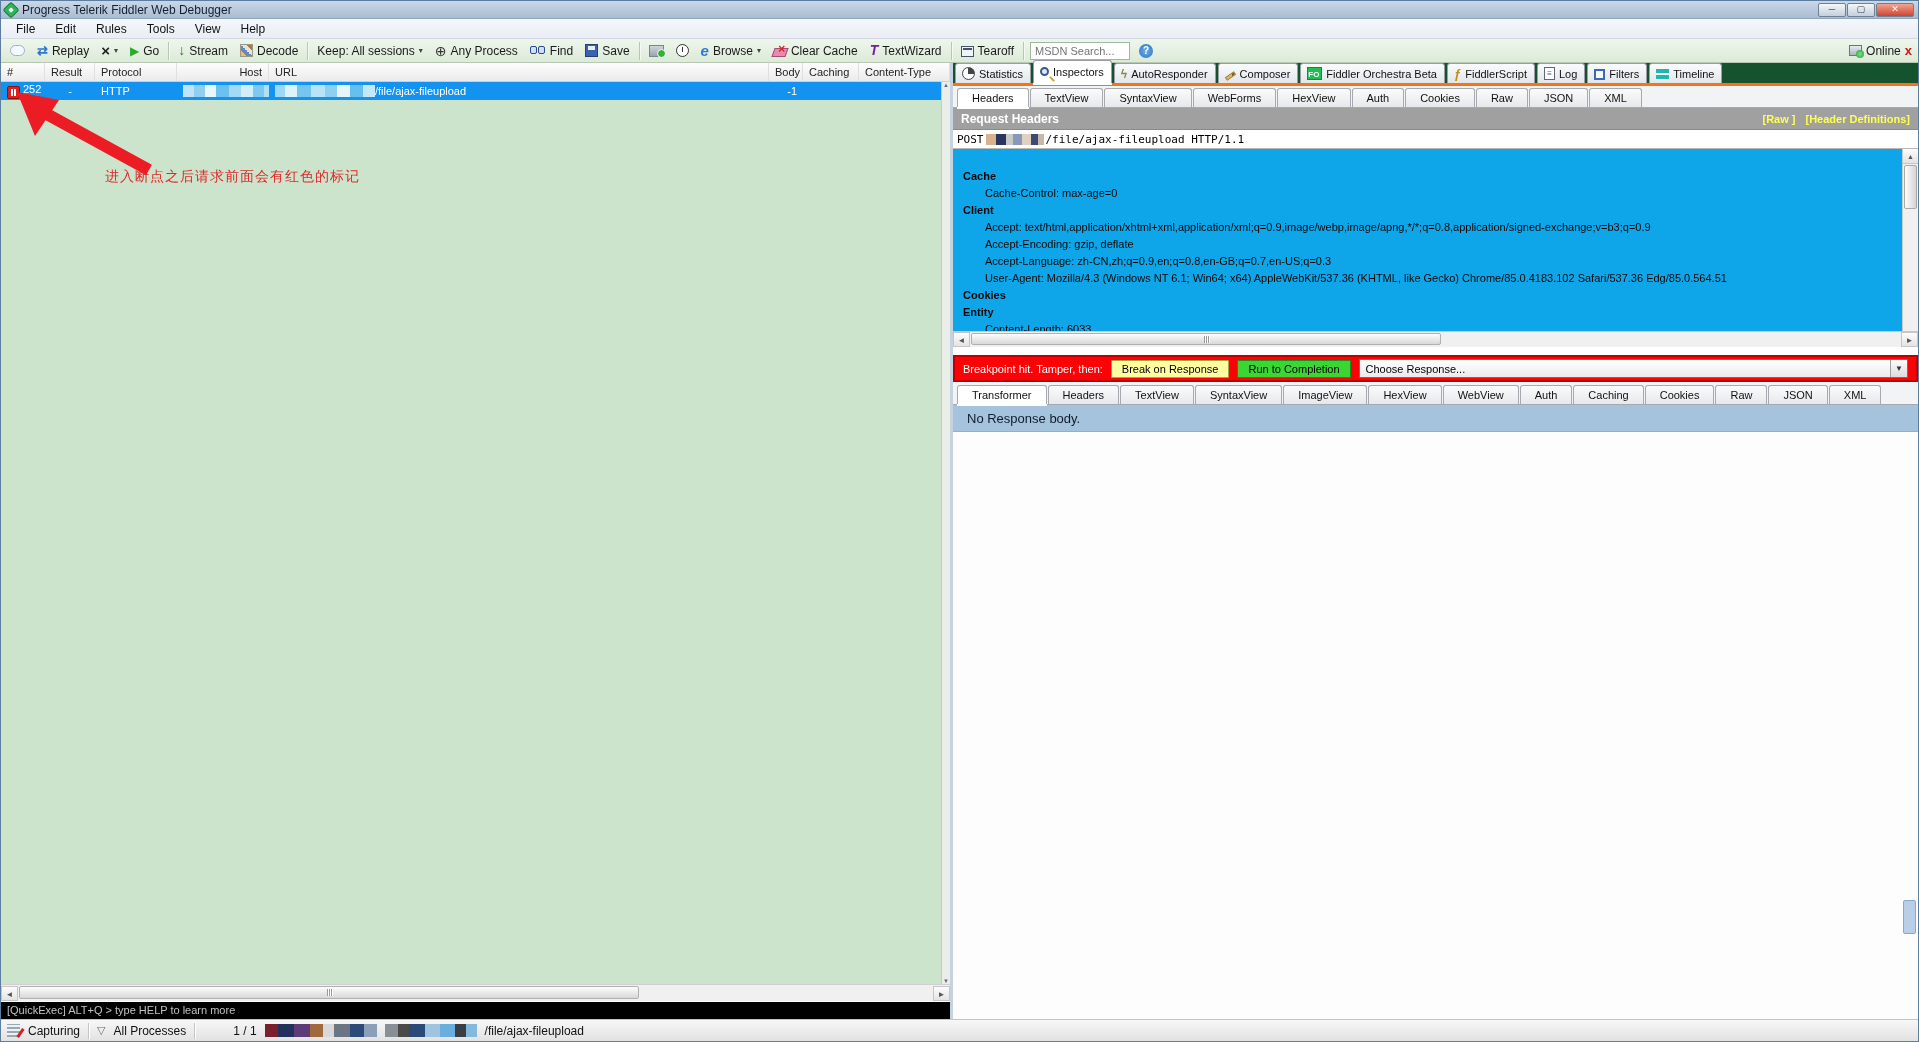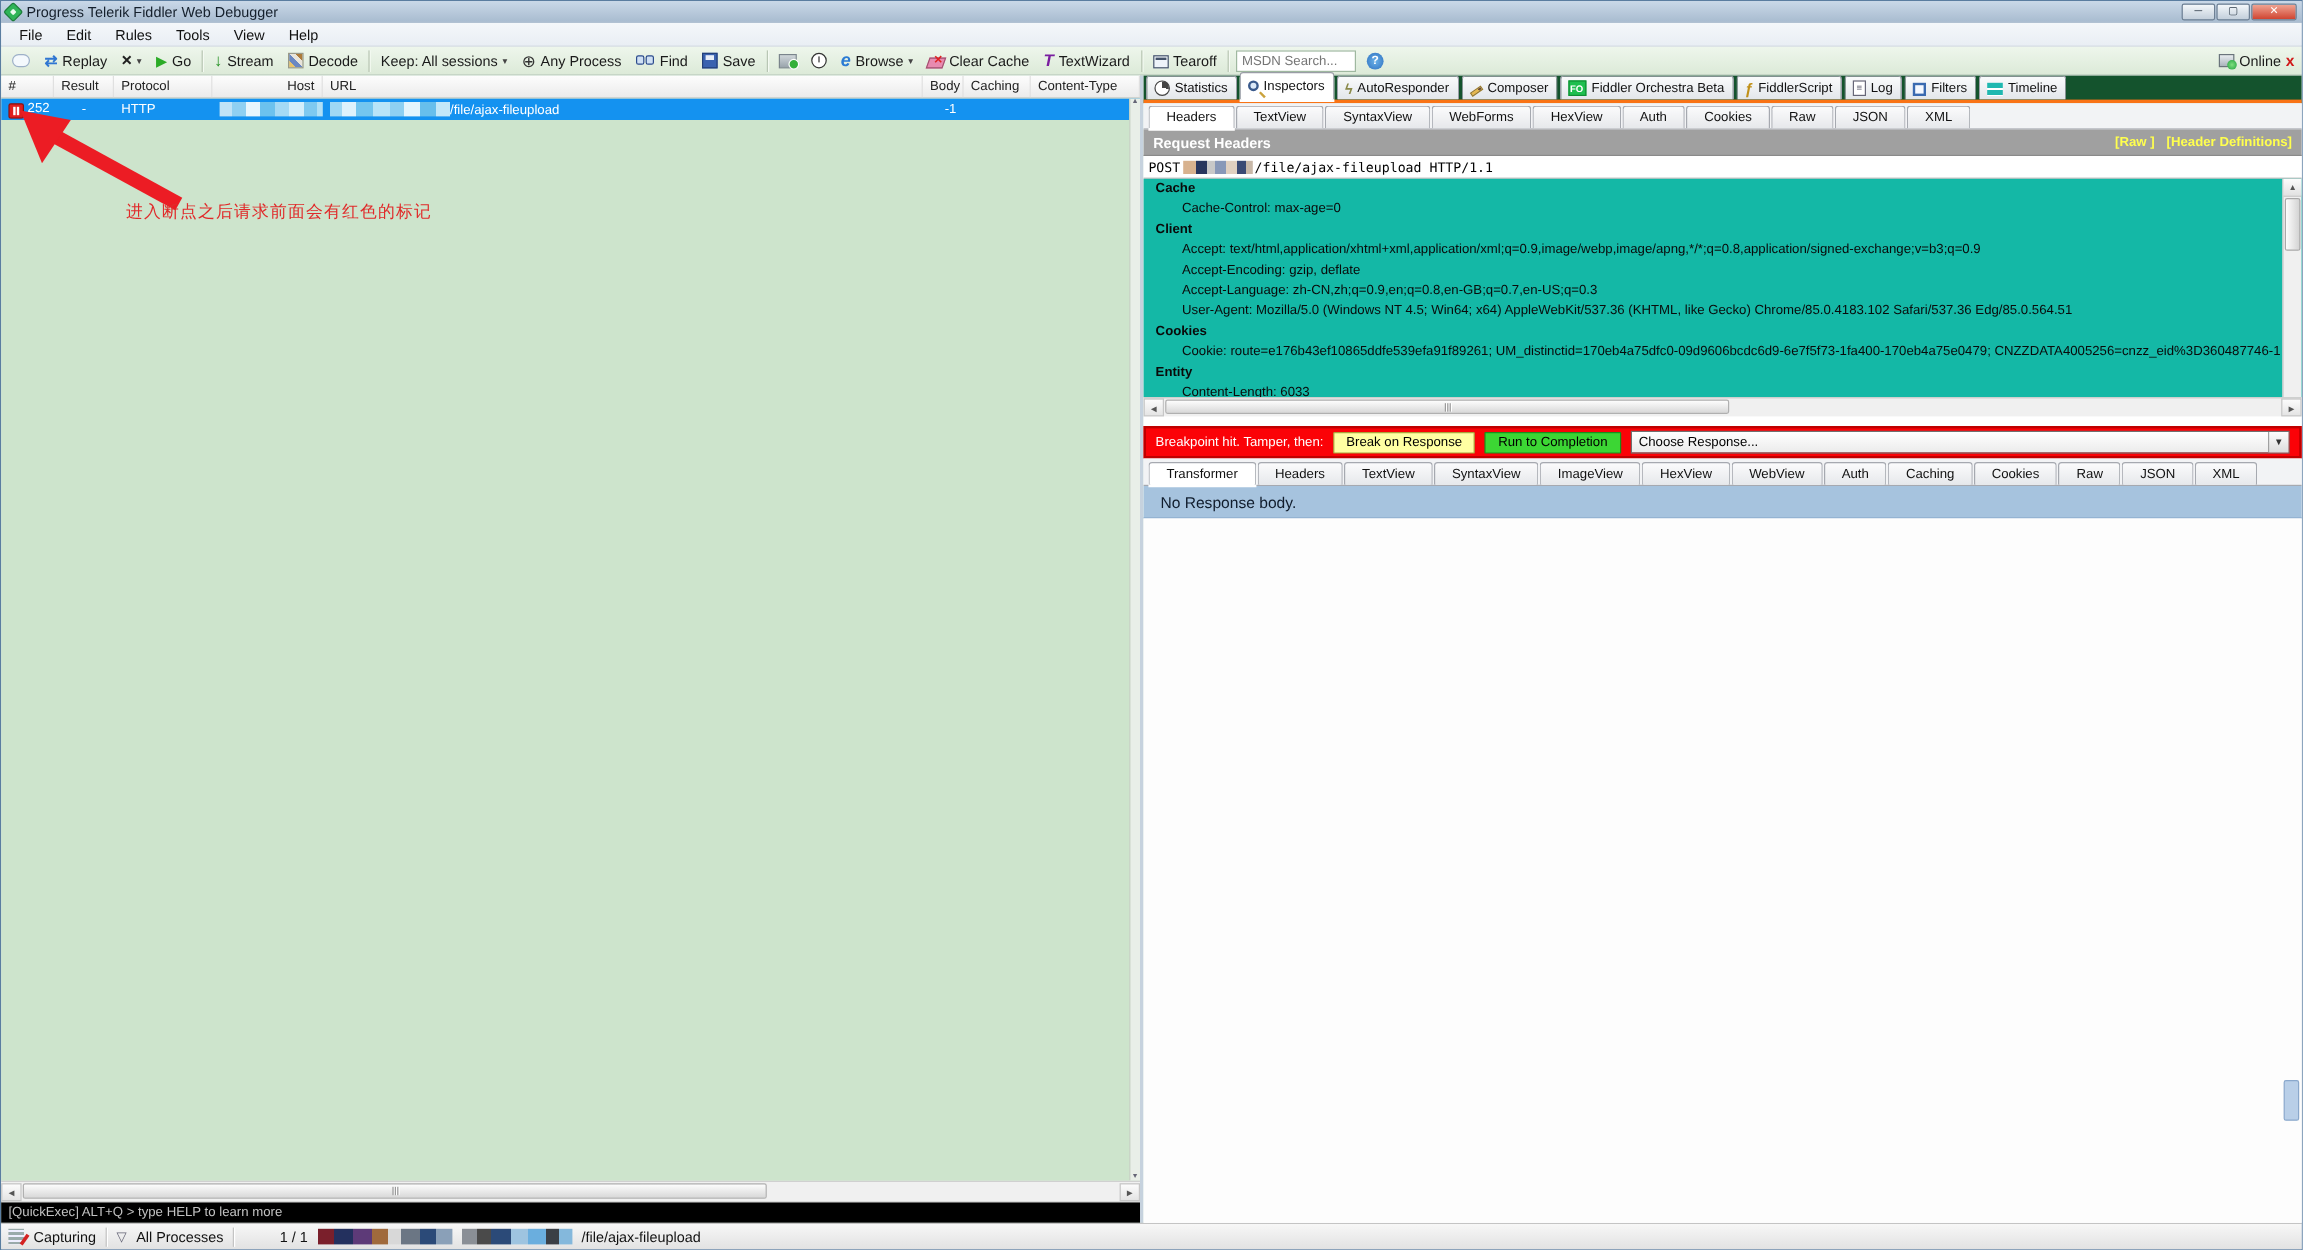--- a/index.html
+++ b/index.html
@@ -150,22 +150,22 @@
     align-items:center; padding:0 8px; border-bottom:1px solid #8a8a8a; }
   .reqhdr-title { font-weight:bold; font-size:12px; }
   .reqhdr-links { margin-left:auto; display:flex; gap:10px; font-size:11px; font-weight:bold; color:#ffff4e; }
 
   .postline { height:19px; flex:0 0 19px; background:#fff; border-bottom:1px solid #b8b8b8;
     font-family:"DejaVu Sans Mono",monospace; font-size:11px; display:flex; align-items:center;
     padding:0 4px; gap:2px; color:#000; }
   .mosaic-post { width:58px; height:11px;
     background:linear-gradient(90deg,#d8b28e 0 18%,#28365e 18% 34%,#c8c8c8 34% 46%,#8898b8 46% 62%,#e0d0c0 62% 78%,#3a4a74 78% 90%,#c8b8a8 90%); }
 
-  .tree { height:182px; flex:0 0 182px; background:#14b8a6; position:relative; overflow:hidden;
-    font-size:11px; color:#0a0a0a; padding-top:0; }
+  .tree { height:182px; flex:0 0 182px; background:#0ea5e9; position:relative; overflow:hidden;
+    font-size:11px; color:#0a0a0a; padding-top:19px; }
   .tgroup { font-weight:bold; padding:1px 0 1px 10px; line-height:15px; }
   .titem { padding:1px 14px 1px 32px; line-height:15px; white-space:nowrap; overflow:hidden; }
   .tree-vscroll { position:absolute; right:0; top:0; bottom:0; width:16px; background:#f0f0f0;
     border-left:1px solid #c8c8c8; }
   .tree-vscroll .up { position:absolute; top:0; left:0; right:0; height:15px; text-align:center;
     font-size:7px; line-height:15px; color:#555; background:linear-gradient(#fcfcfc,#e2e2e2); border-bottom:1px solid #c6c6c6;}
   .tree-vscroll .thumb { position:absolute; top:16px; left:1px; width:13px; height:44px;
     background:linear-gradient(90deg,#fdfdfd,#d4d4d4); border:1px solid #a8a8a8; border-radius:2px; }
 
   .tree-hscroll { height:16px; flex:0 0 16px; background:#f0f0f0; border-top:1px solid #c8c8c8;
@@ -436,23 +436,22 @@
         <span>/file/ajax-fileupload HTTP/1.1</span>
       </div>
 
       <div class="tree">
         <div class="tgroup">Cache</div>
         <div class="titem">Cache-Control: max-age=0</div>
         <div class="tgroup">Client</div>
         <div class="titem">Accept: text/html,application/xhtml+xml,application/xml;q=0.9,image/webp,image/apng,*/*;q=0.8,application/signed-exchange;v=b3;q=0.9</div>
         <div class="titem">Accept-Encoding: gzip, deflate</div>
         <div class="titem">Accept-Language: zh-CN,zh;q=0.9,en;q=0.8,en-GB;q=0.7,en-US;q=0.3</div>
-        <div class="titem">User-Agent: Mozilla/5.0 (Windows NT 4.5; Win64; x64) AppleWebKit/537.36 (KHTML, like Gecko) Chrome/85.0.4183.102 Safari/537.36 Edg/85.0.564.51</div>
+        <div class="titem">User-Agent: Mozilla/4.3 (Windows NT 6.1; Win64; x64) AppleWebKit/537.36 (KHTML, like Gecko) Chrome/85.0.4183.102 Safari/537.36 Edg/85.0.564.51</div>
         <div class="tgroup">Cookies</div>
-        <div class="titem">Cookie: route=e176b43ef10865ddfe539efa91f89261; UM_distinctid=170eb4a75dfc0-09d9606bcdc6d9-6e7f5f73-1fa400-170eb4a75e0479; CNZZDATA4005256=cnzz_eid%3D360487746-1</div>
         <div class="tgroup">Entity</div>
         <div class="titem">Content-Length: 6033</div>
         <div class="tree-vscroll">
           <span class="up">▲</span>
           <span class="thumb"></span>
         </div>
       </div>
 
       <div class="tree-hscroll">
         <span class="hs-arrow">◄</span>

